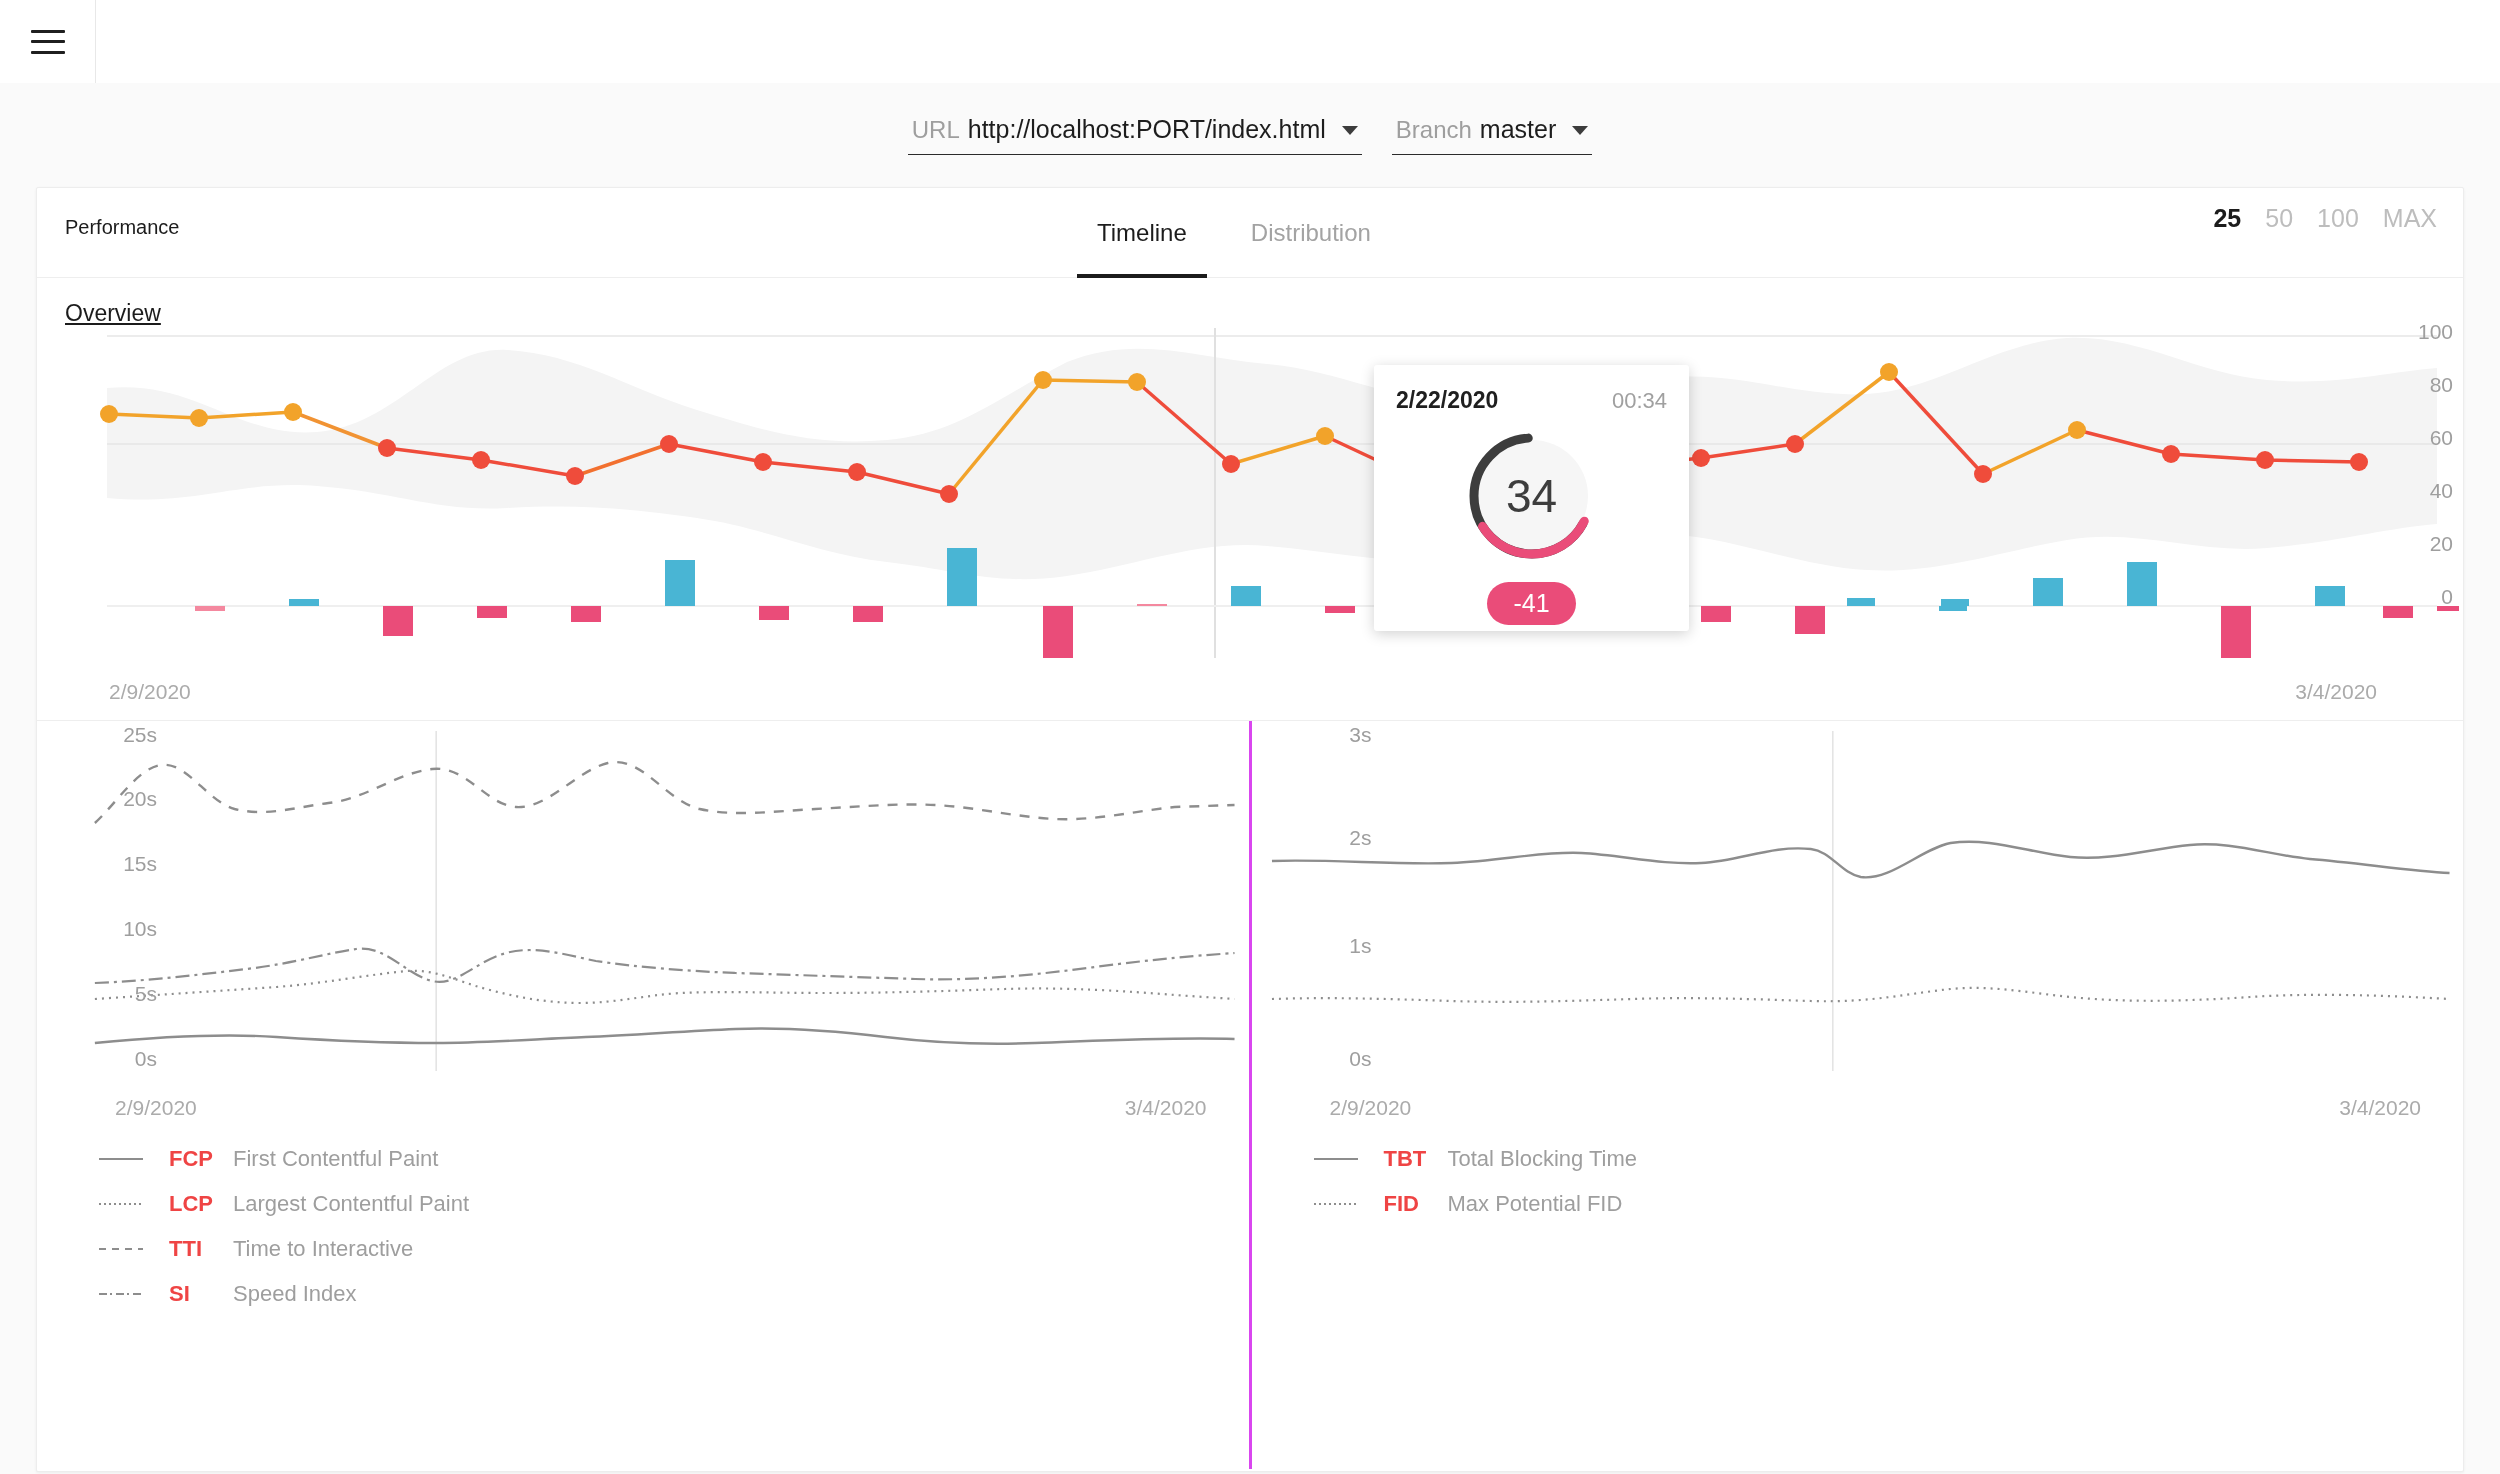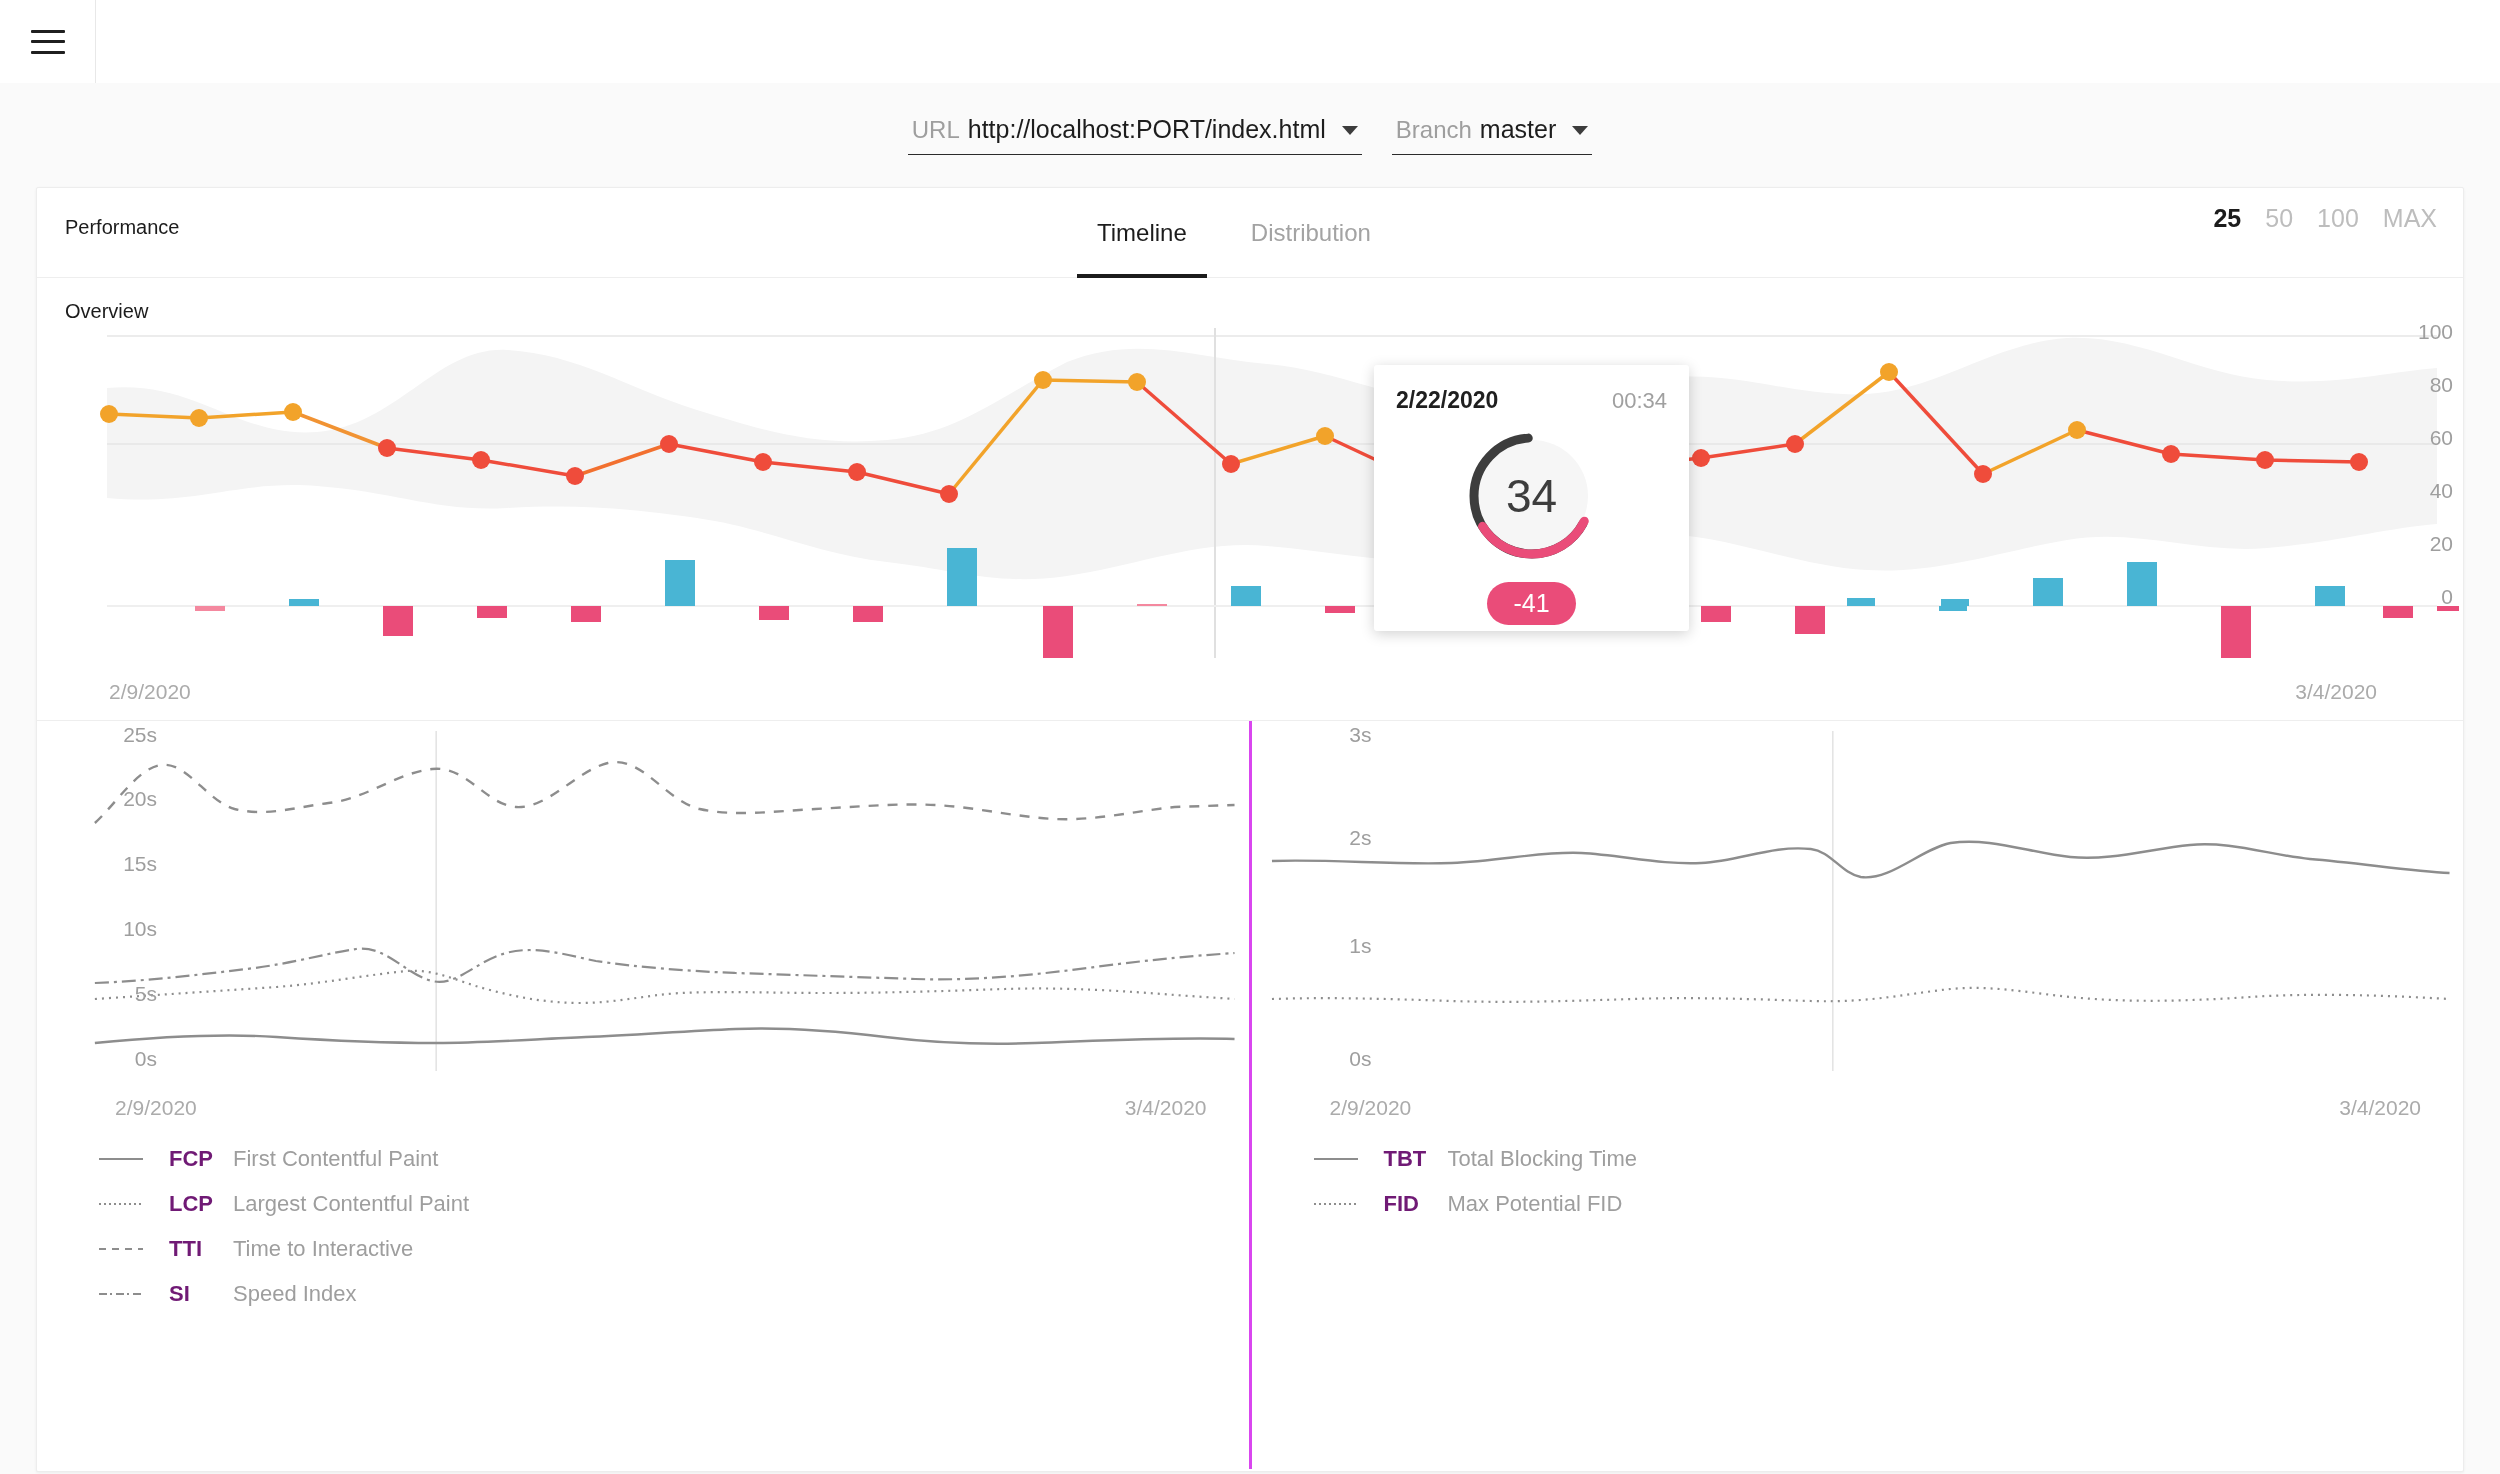--- a/index.html
+++ b/index.html
@@ -62,21 +62,21 @@
   .tab.active { color:#1c1c1c; }
   .tab.active::after {
     content:""; position:absolute; left:0; right:0; bottom:0; height:4px; background:#1c1c1c;
   }
   .ranges { position:absolute; right:26px; top:16px; display:flex; gap:24px; align-items:baseline; }
   .range { font-size:25px; color:#bdbdbd; cursor:pointer; }
   .range.active { color:#1c1c1c; font-weight:bold; }
 
   
   .overview { position:relative; height:443px; border-bottom:1px solid #eeeeee; }
-  .overview-label { position:absolute; left:28px; top:22px; font-size:20px; color:#1c1c1c; }
+  .overview-label { position:absolute; left:28px; top:22px; font-size:23px; color:#1c1c1c;text-decoration:underline; }
   .ov-chart { position:absolute; left:0; top:50px; width:2428px; height:330px; }
   .ov-axis { position:absolute; right:10px; top:50px; width:70px; height:290px; }
   .ov-axis div { position:absolute; right:0; font-size:21px; color:#9e9e9e; }
   .ov-dates { position:absolute; left:0; right:0; bottom:14px; height:26px; }
   .ov-date-l { position:absolute; left:72px; font-size:21px; color:#ababab; }
   .ov-date-r { position:absolute; right:86px; font-size:21px; color:#ababab; }
 
   
   .lower { position:relative; display:flex; height:748px; }
   .panel { position:relative; flex:1 1 0; }
@@ -84,21 +84,21 @@
   .panel-chart { position:absolute; left:0; top:10px; width:100%; height:360px; }
   .yaxis { position:absolute; left:60px; top:10px; width:60px; height:360px; }
   .yaxis div { position:absolute; right:0; font-size:21px; color:#9e9e9e; white-space:nowrap; }
   .dates { position:absolute; left:0; right:0; top:375px; height:26px; }
   .date-l { position:absolute; left:78px; font-size:21px; color:#ababab; }
   .date-r { position:absolute; right:42px; font-size:21px; color:#ababab; }
 
   .legend { position:absolute; left:62px; top:415px; }
   .legend-row { display:flex; align-items:center; height:45px; }
   .legend-swatch { width:44px; height:2px; margin-right:26px; }
-  .legend-abbr { width:64px; font-size:22px; font-weight:bold; color:#701a75; }
+  .legend-abbr { width:64px; font-size:22px; font-weight:bold; color:#ef4444; }
   .legend-name { font-size:22px; color:#9e9e9e; }
 
   
   .tooltip {
     position:absolute; left:1374px; top:365px; width:315px;
     background:#ffffff; border-radius:3px;
     box-shadow:0 3px 14px rgba(0,0,0,0.18); z-index:40;
   }
   .tt-head { display:flex; justify-content:space-between; align-items:baseline; padding:22px 22px 4px 22px; }
   .tt-date { font-size:23px; color:#1f1f1f; font-weight:bold; }

